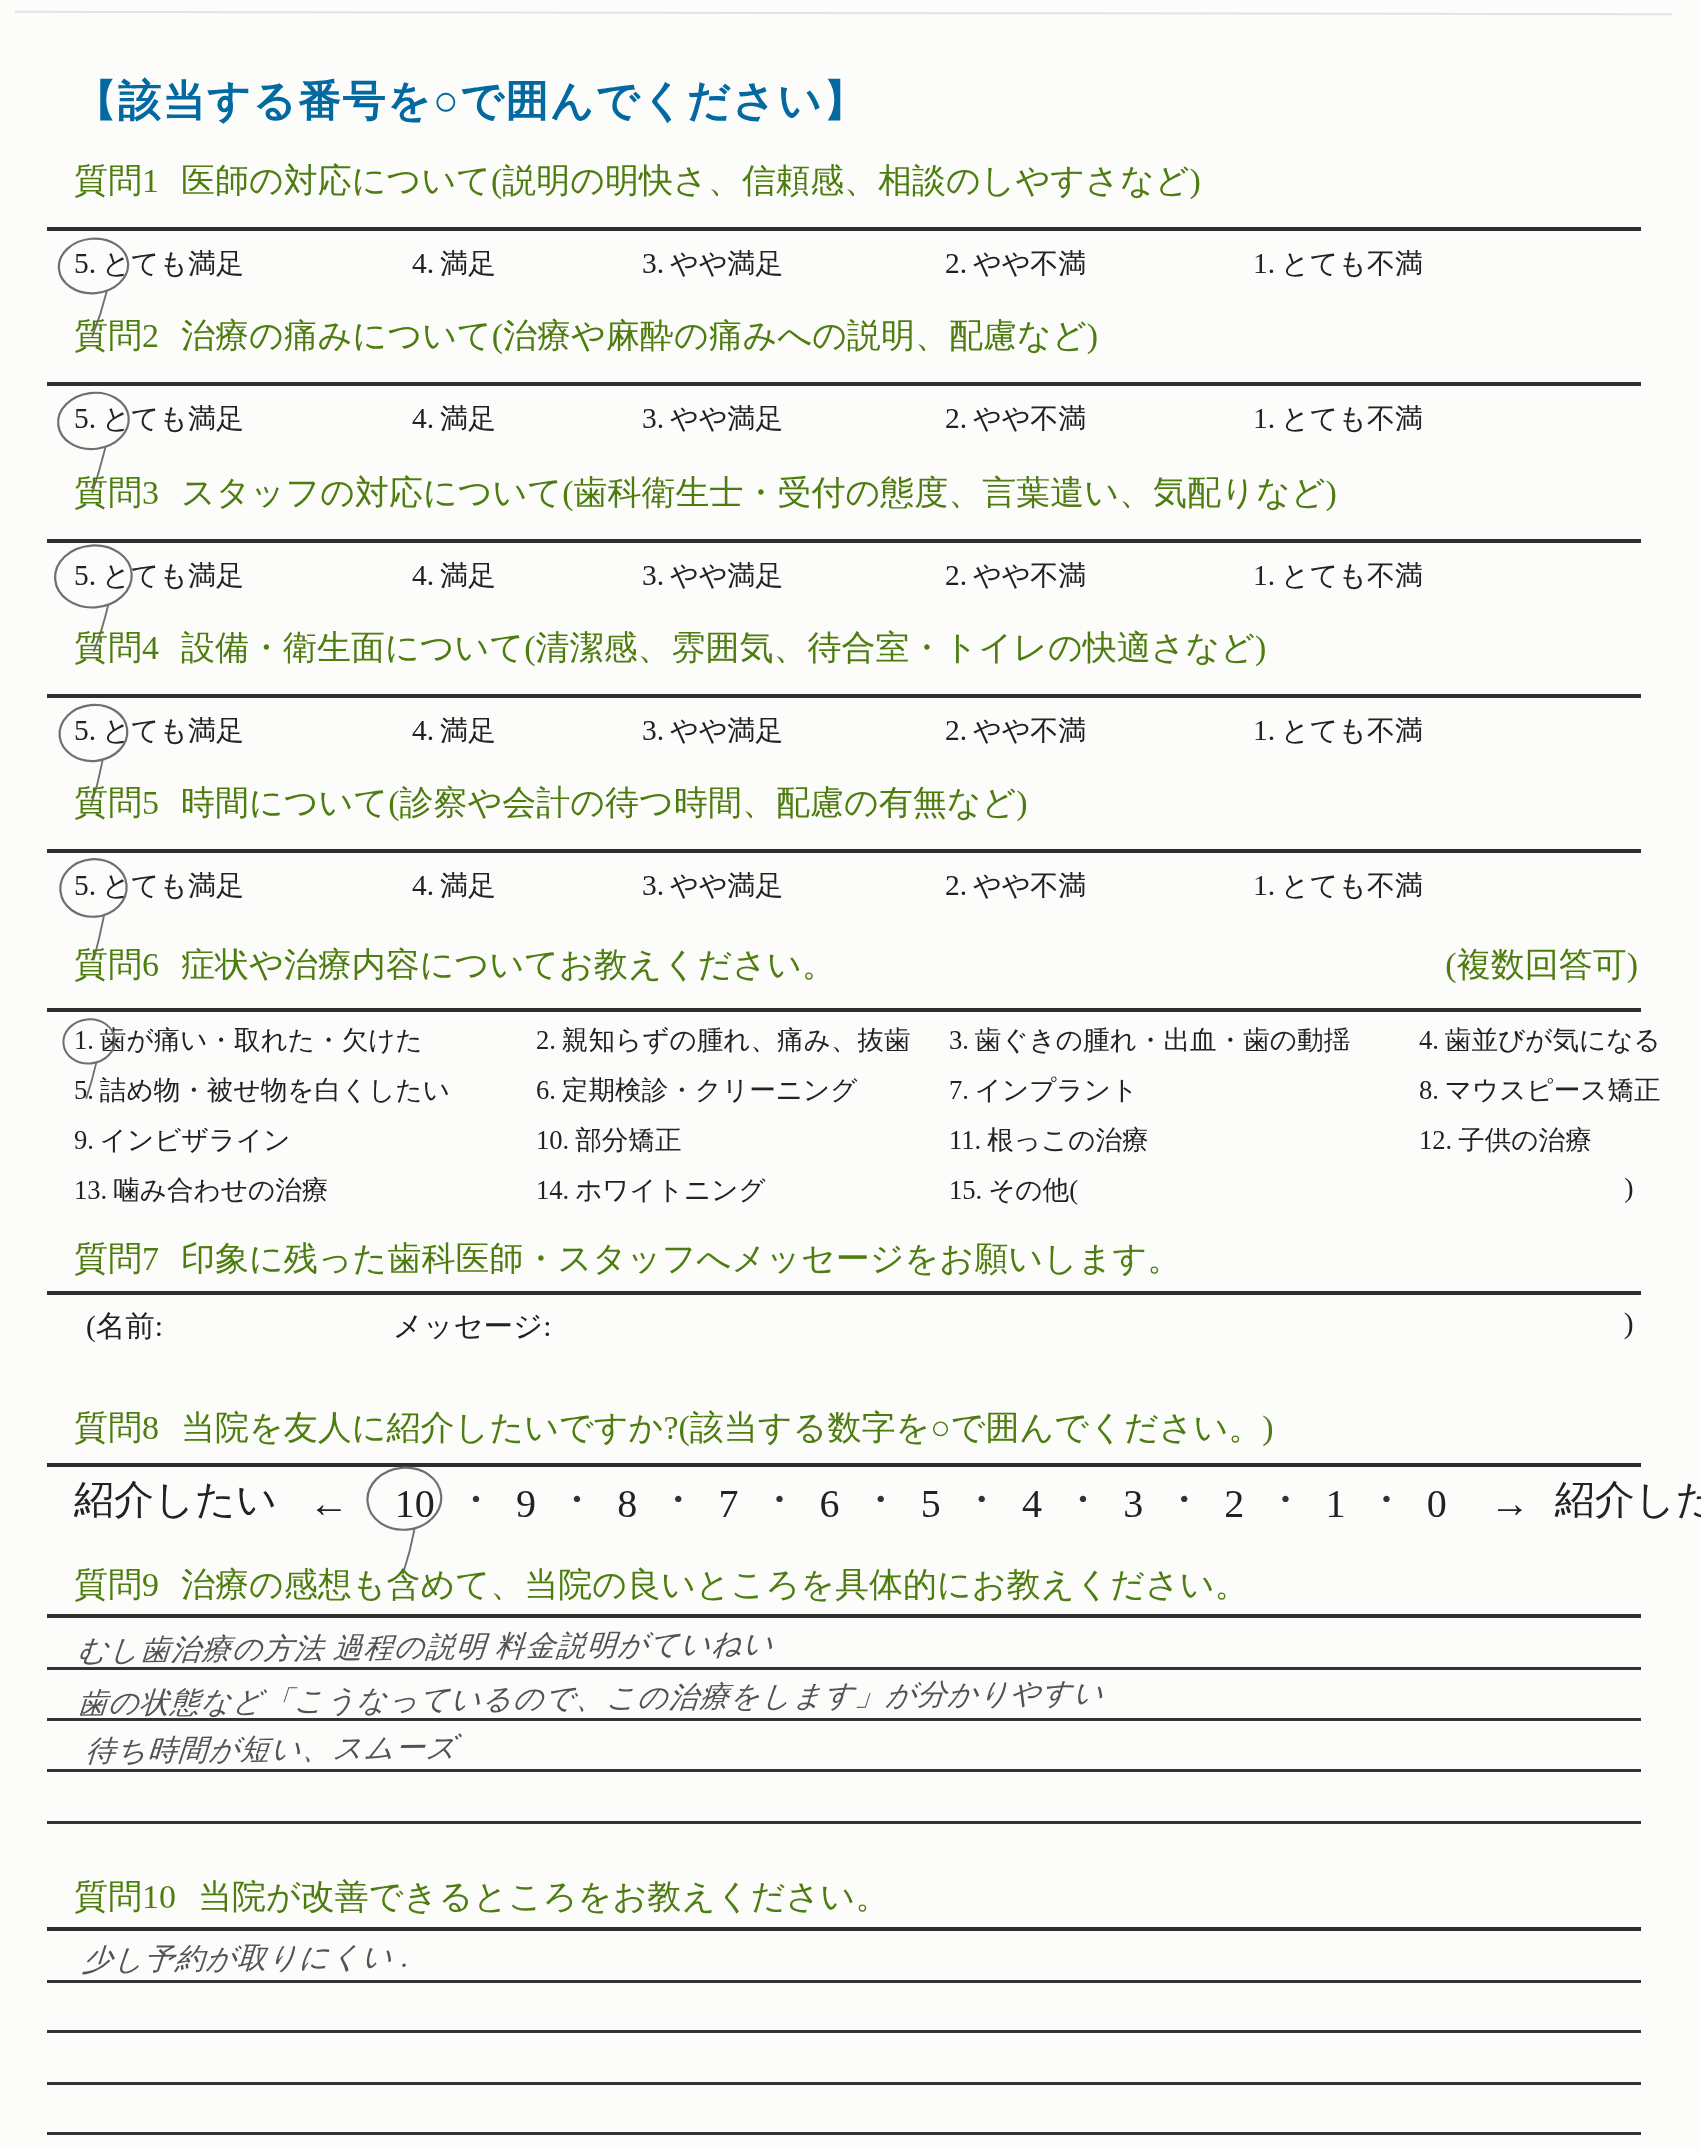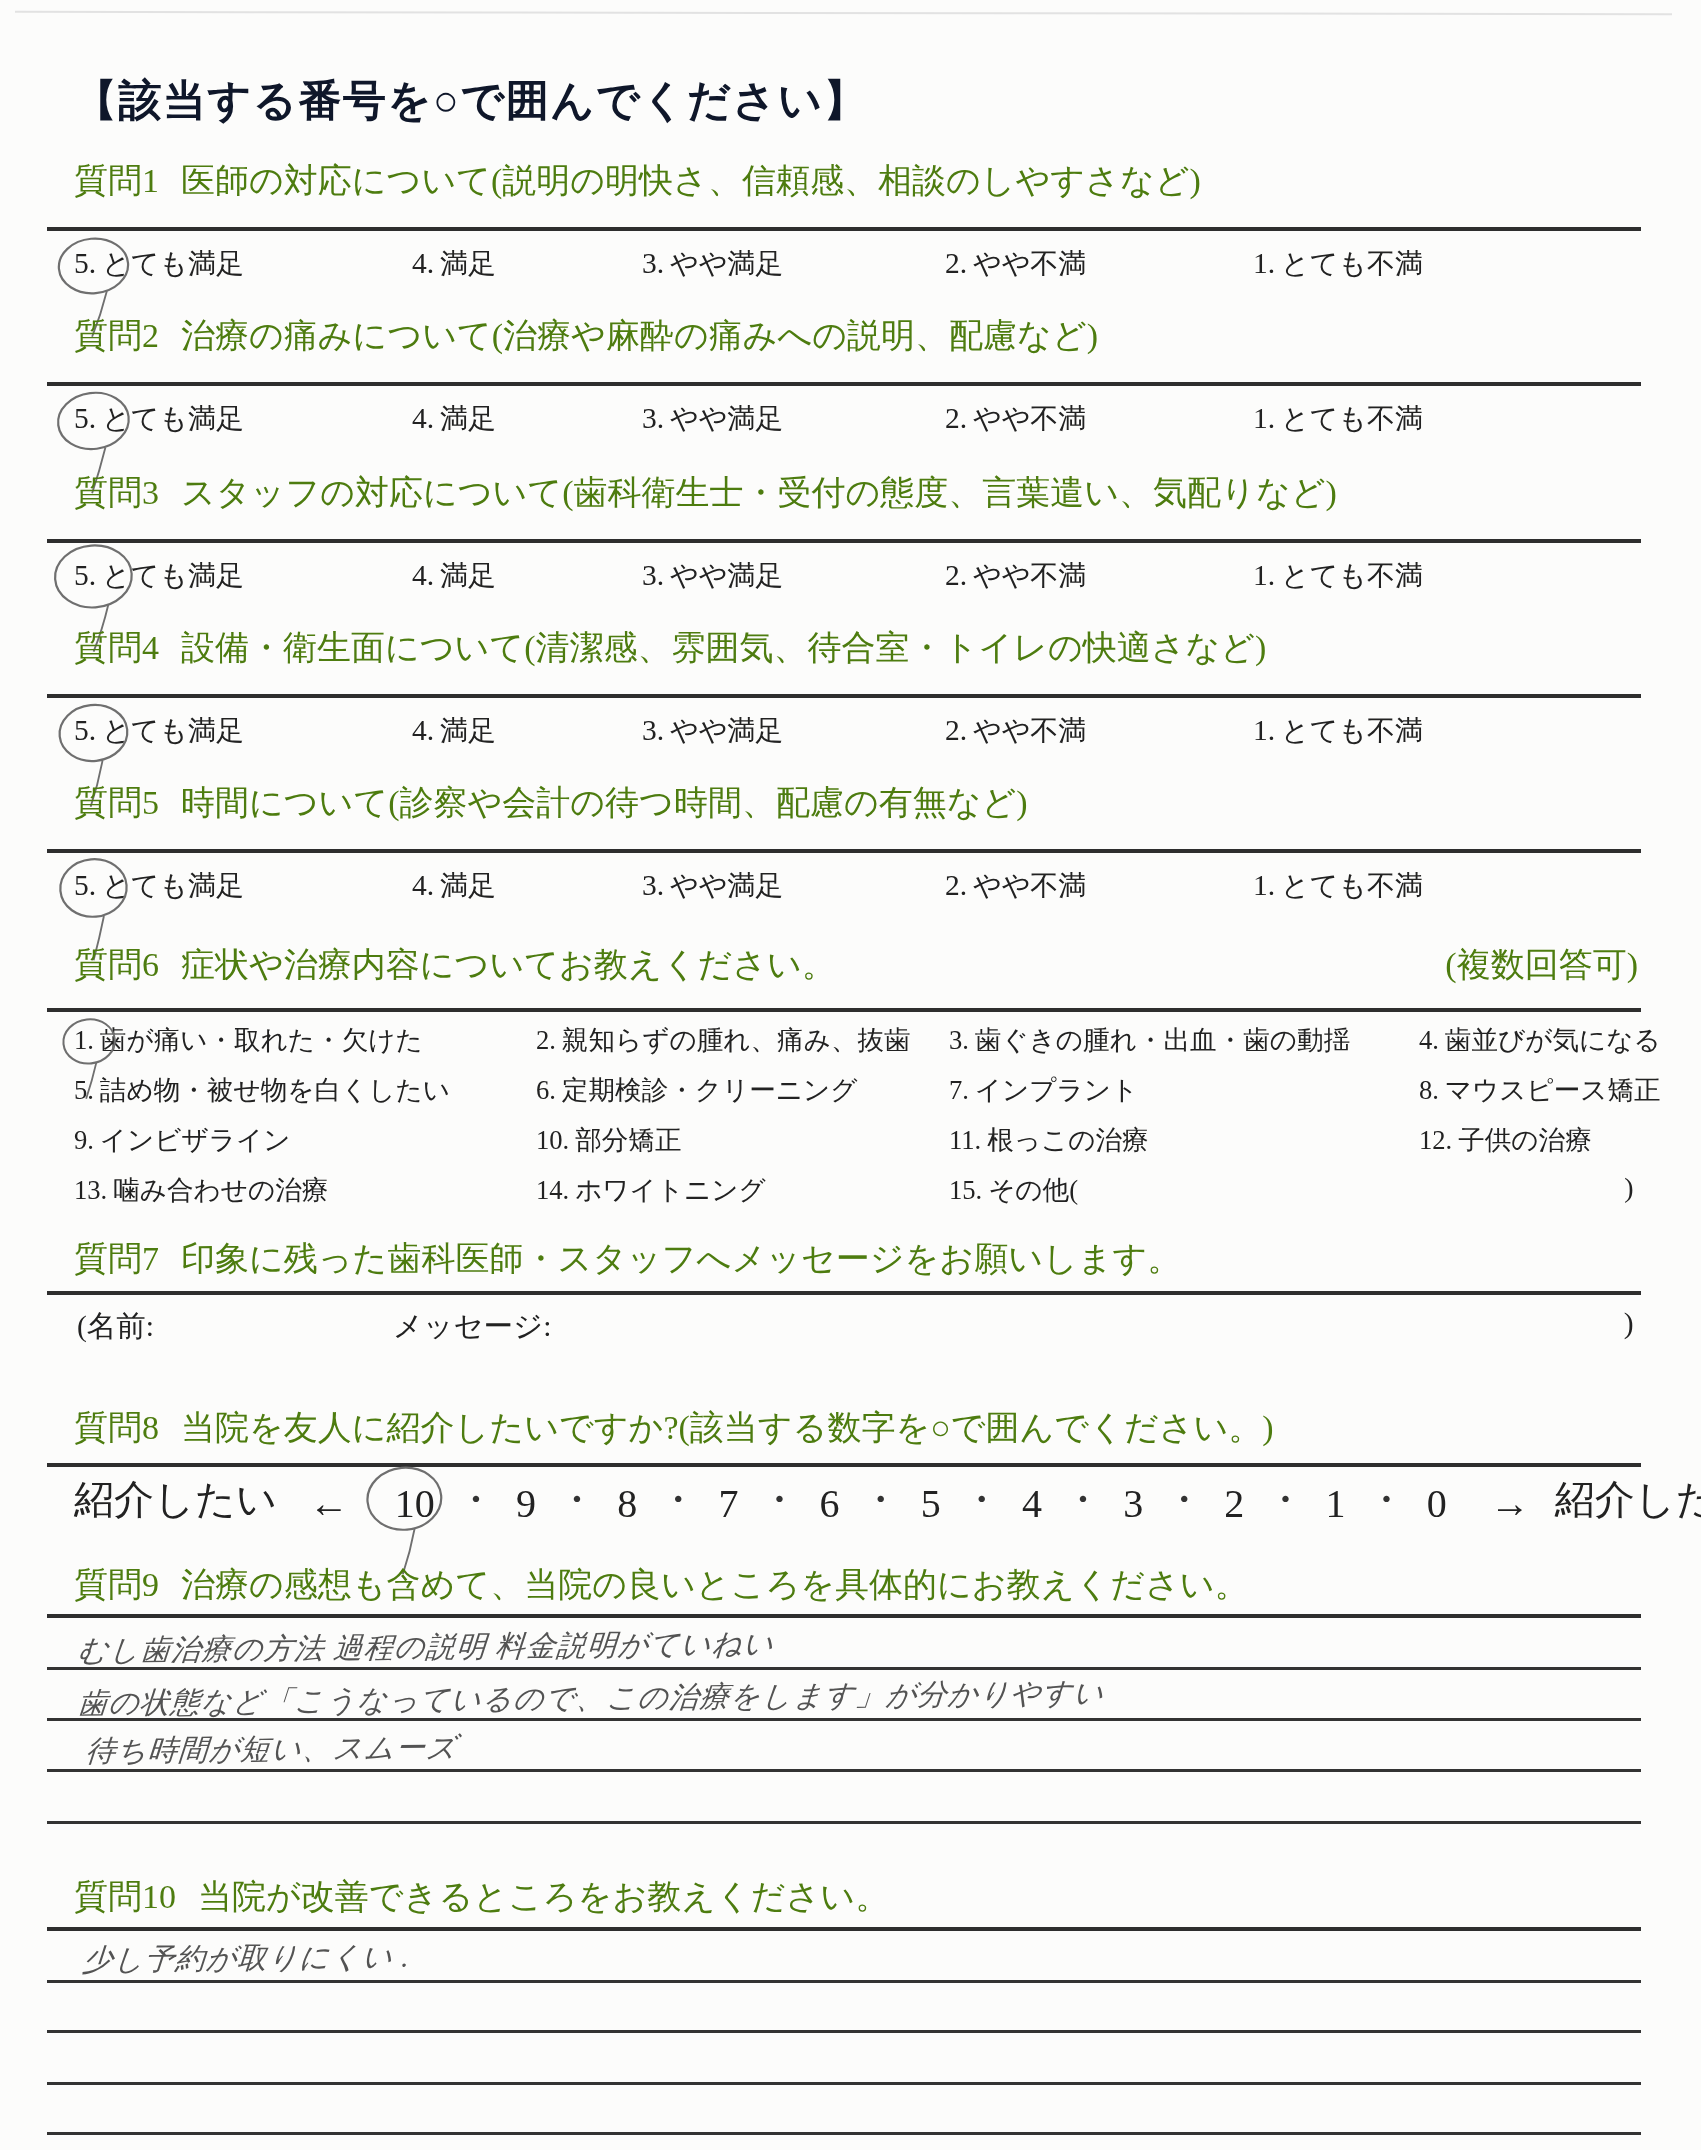--- a/index.html
+++ b/index.html
@@ -3,21 +3,21 @@
 <meta charset="utf-8">
 <style>
   html,body{margin:0;padding:0;background:#ffffff;}
   .page{
     position:relative;width:1701px;height:2151px;overflow:hidden;
     background:#fcfcfb;color:#1c1c1c;
     font-family:"Liberation Serif","DejaVu Serif",serif;
   }
   .scan-line{position:absolute;top:11.8px;left:14.8px;right:29.5px;height:1.5px;background:#e2e2e2;transform:rotate(0.08deg);}
   section{position:absolute;left:74px;right:63px;}
-  .page-title{position:absolute;top:43px;left:74px;font-size:43px;font-weight:700;letter-spacing:1.5px;color:#0f172a;}
+  .page-title{position:absolute;top:43px;left:74px;font-size:43px;font-weight:700;letter-spacing:1.5px;color:#0369a1;}
   .q-header{position:absolute;top:0;left:0;right:0;font-size:34px;line-height:1.16;color:#4d7c0f;display:flex;}
   .q-label{white-space:nowrap;margin-right:22px;}
   .q-title{white-space:nowrap;}
   .q-note{margin-left:auto;white-space:nowrap;}
   .rule{position:absolute;left:-26.6px;right:-3px;height:3.7px;background:#2e2e2e;}
   .ans-rule{position:absolute;left:-26.6px;right:-3px;height:3px;background:#333;}
   .opts{position:absolute;left:0;right:0;height:44px;font-size:28px;color:#222;}
   .opt{position:absolute;white-space:nowrap;top:0;}
   .opt .num{font-size:29.5px;margin-right:5.9px;}
   .o0{left:0;text-align:right;} .o1{left:338px;} .o2{left:568px;} .o3{left:871px;} .o4{left:1179px;}
@@ -25,21 +25,21 @@
   .mark svg{position:absolute;pointer-events:none;overflow:visible;}
   .mark-rate svg{left:-19px;top:-14.8px;width:89px;height:118px;}
   .mark-small svg{left:-16px;top:-12.6px;width:74px;height:103px;}
   .mark-big svg{left:-20.7px;top:-17px;width:96px;height:126px;}
   .grid-row{position:absolute;left:0;right:0;height:35px;font-size:26.6px;color:#222;}
   .cell{position:absolute;white-space:nowrap;top:0;}
   .c0{left:0;} .c1{left:462px;} .c2{left:875px;} .c3{left:1345px;}
   .cell .num{margin-right:5.9px;}
   .paren-end{position:absolute;right:4.4px;top:0;font-size:28px;}
   .fields-row{position:absolute;left:0;right:0;top:68px;height:41px;font-size:29.5px;color:#222;}
-  .fld-name{position:absolute;left:3px;text-align:right;}
+  .fld-name{position:absolute;left:12px;text-align:right;}
   .fld-msg{position:absolute;left:319px;}
   .nps-row{position:absolute;left:0;right:0;top:72px;height:47px;font-size:40px;color:#222;display:flex;align-items:flex-end;}
   .nps-left{margin-right:32px;white-space:nowrap;}
   .nps-arrow{margin-right:35px;}
   .nps-num{margin:0 11px;}
   .nps-sep{margin:0 9.6px;color:#333;}
   .nps-arrow-r{margin-left:32px;}
   .nps-right{margin-left:25px;white-space:nowrap;}
   .hw{
     position:absolute;left:4.4px;font-size:29.5px;color:#414141;white-space:nowrap;

